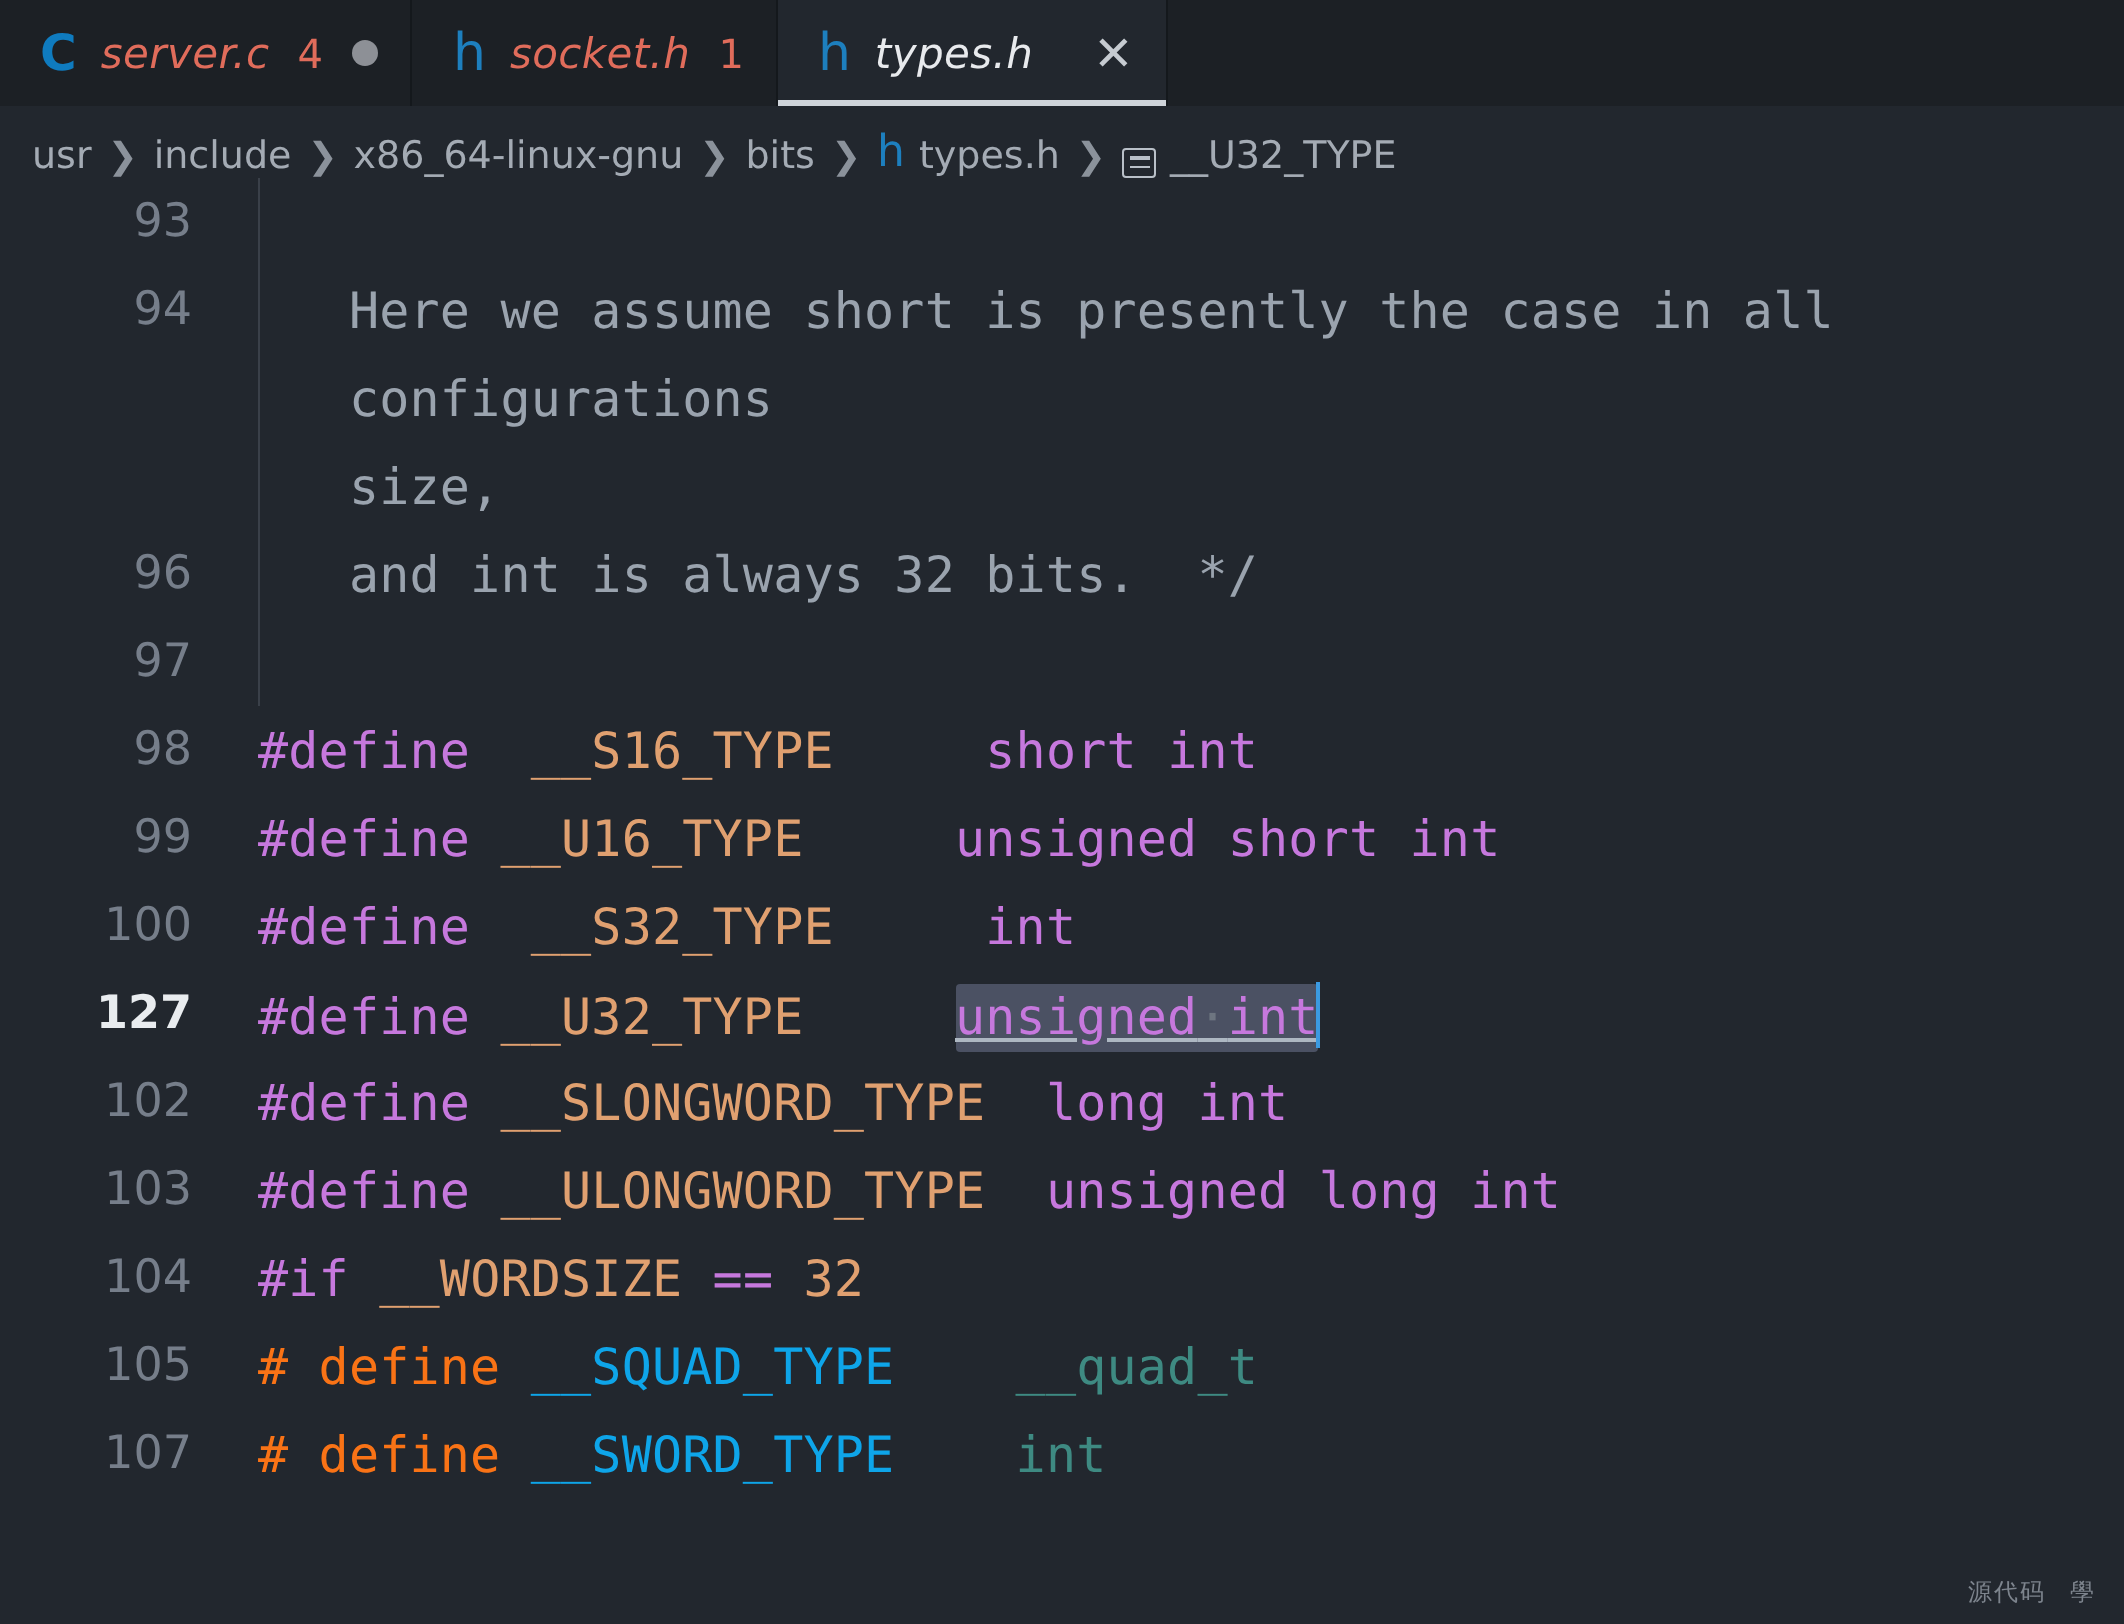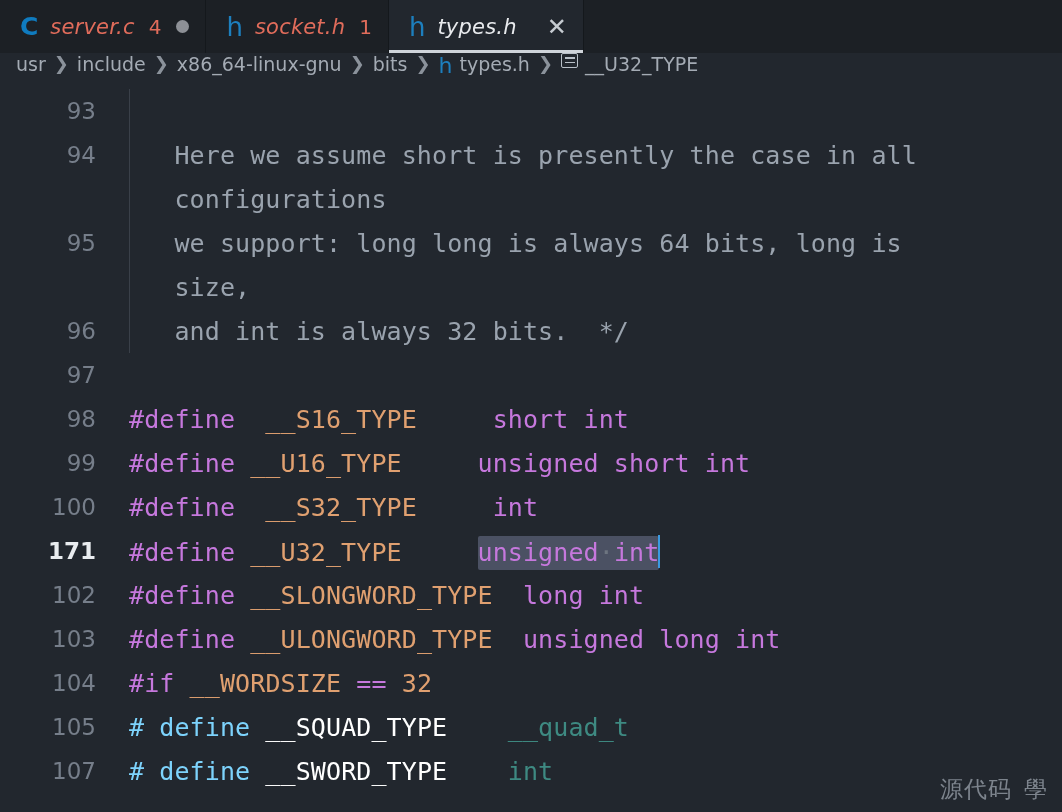--- a/index.html
+++ b/index.html
@@ -90,21 +90,21 @@
     font-family: "DejaVu Sans", sans-serif;
   }
 
   
   #breadcrumb {
     position: absolute;
     left: 0; top: 53px;
     width: 1062px; height: 36px;
     background: #22272e;
     display: flex;
-    align-items: flex-start;
+    align-items: flex-end;
     padding-left: 16px;
     font-size: 19px;
     color: #a4abb4;
     white-space: nowrap;
   }
   .crumb { color: #a4abb4; }
   .crumb-sep {
     color: #8b929b;
     margin: 0 8px;
     font-size: 18px;
@@ -183,51 +183,52 @@
     top: 0;
     width: 1px;
     height: 264px;
     background: #3a4049;
     pointer-events: none;
   }
 
   
   .t-comment  { color: #9aa3ae; }
   .t-pre      { color: #c678dd; }
-  .t-pre-dim  { color: #7dd3fc; }
+  .t-pre-dim  { color: #f97316; }
   .t-macro    { color: #e0a070; }
-  .t-macro-dim{ color: #ffffff; }
+  .t-macro-dim{ color: #0ea5e9; }
   .t-kw       { color: #c678dd; }
   .t-num      { color: #e0a070; }
   .t-op       { color: #c678dd; }
   .t-type-dim { color: #3e8a82; }
 
   .sel {
     background: #4b5163;
     border-radius: 2px;
     padding: 2px 0 3px 0;
+    text-decoration: underline;
   }
   .ws-dot { color: #6d7580; }
 
   .caret {
     display: inline-block;
     width: 2px;
     height: 33px;
     background: #3b9ae1;
     vertical-align: -7px;
     margin-left: -1px;
   }
 
   
   #watermark {
     position: absolute;
     right: 14px;
     bottom: 7px;
     color: #7d848d;
-    font-size: 23px;
+    font-size: 12px;
     font-family: "DejaVu Sans", sans-serif;
     letter-spacing: 1px;
     user-select: none;
   }
   #watermark .wm-gap { display: inline-block; width: 12px; }
 </style>
 </head>
 <body>
 
 <div id="app">
@@ -283,24 +284,20 @@
     <div class="row">
       <span class="gutter">94</span>
       <span class="code t-comment">   Here we assume short is presently the case in all</span>
     </div>
     <div class="row">
       <span class="gutter"></span>
       <span class="code t-comment">   configurations</span>
     </div>
 
     <div class="row">
-      <span class="gutter">95</span>
-      <span class="code t-comment">   we support: long long is always 64 bits, long is</span>
-    </div>
-    <div class="row">
       <span class="gutter"></span>
       <span class="code t-comment">   size,</span>
     </div>
 
     <div class="row">
       <span class="gutter">96</span>
       <span class="code t-comment">   and int is always 32 bits.  */</span>
     </div>
 
     <div class="row">
@@ -317,21 +314,21 @@
       <span class="gutter">99</span>
       <span class="code"><span class="t-pre">#define</span><span class="t-macro"> __U16_TYPE</span><span>     </span><span class="t-kw">unsigned short int</span></span>
     </div>
 
     <div class="row">
       <span class="gutter">100</span>
       <span class="code"><span class="t-pre">#define</span><span class="t-macro">  __S32_TYPE</span><span>     </span><span class="t-kw">int</span></span>
     </div>
 
     <div class="row active-line">
-      <span class="gutter">171</span>
+      <span class="gutter">127</span>
       <span class="code"><span class="t-pre">#define</span><span class="t-macro"> __U32_TYPE</span><span>     </span><span class="sel"><span class="t-kw">unsigned</span><span class="ws-dot">·</span><span class="t-kw">int</span></span><span class="caret"></span></span>
     </div>
 
     <div class="row">
       <span class="gutter">102</span>
       <span class="code"><span class="t-pre">#define</span><span class="t-macro"> __SLONGWORD_TYPE</span><span>  </span><span class="t-kw">long int</span></span>
     </div>
 
     <div class="row">
       <span class="gutter">103</span>

